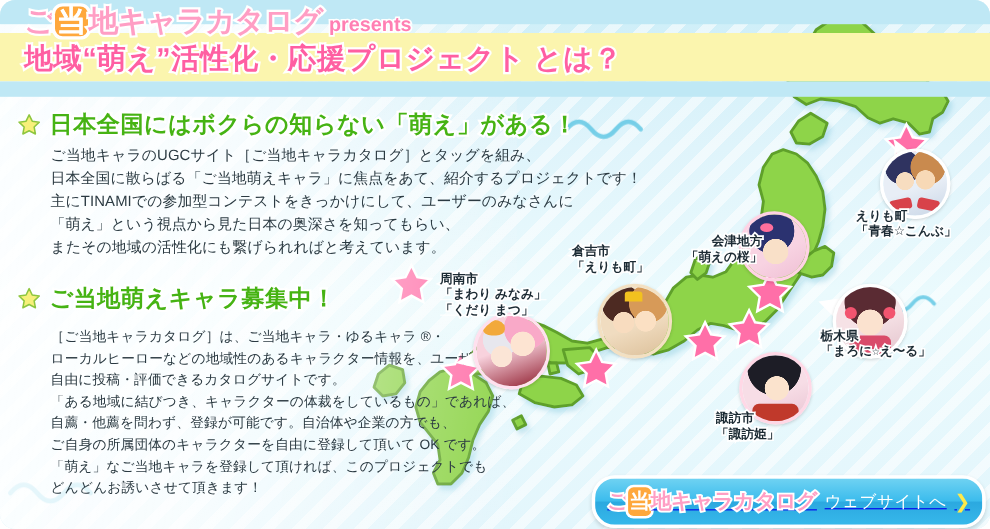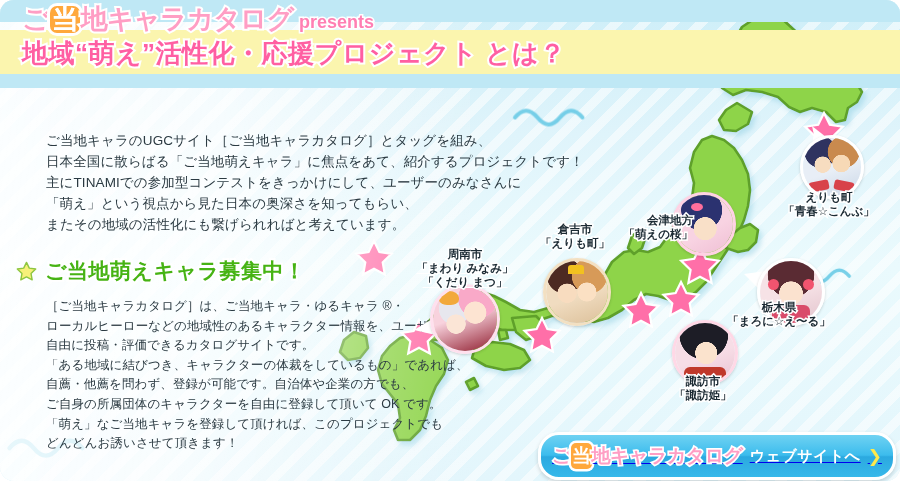--- a/index.html
+++ b/index.html
@@ -55,37 +55,37 @@
   #p1{left:22px;top:130px;font-size:13.5px;line-height:21px;letter-spacing:.1px;}
   #p2{left:22px;top:297px;font-size:12.5px;line-height:19.6px;letter-spacing:.1px;}
 
   
   #map{position:absolute;left:0;top:0;width:900px;height:481px;pointer-events:none;}
 
   
   .bubble{position:absolute;}
   .disc{position:absolute;border-radius:50%;overflow:hidden;
         border:3px solid #ffffff;box-shadow:0 1px 3px rgba(0,0,0,.18);}
-  .bub-label{position:absolute;text-align:center;font-size:11.5px;font-weight:bold;
+  .bub-label{position:absolute;font-size:11.5px;font-weight:bold;
     color:#1b2a33;line-height:14px;white-space:pre-line;letter-spacing:0;
     -webkit-text-stroke:3px #ffffff;paint-order:stroke fill;}
 
   
   .face{position:absolute;inset:0;}
 
   
   #cta{position:absolute;left:538px;top:432px;width:352px;height:42px;border-radius:21px;
     background:linear-gradient(180deg,#6fd2f2 0%,#3cbced 48%,#2ba9e0 52%,#37b8ea 100%);
     border:3px solid #ffffff;box-shadow:0 2px 4px rgba(0,0,0,.16);
     display:flex;align-items:center;justify-content:center;gap:7px;cursor:pointer;}
   #cta .cta-logo{font-size:19px;font-weight:bold;color:#ff9ec4;letter-spacing:-.5px;
     -webkit-text-stroke:3.4px #ffffff;paint-order:stroke fill;}
   #cta .cta-logo .kanji-box{display:inline-block;background:#ffa83c;color:#fff;
     border-radius:5px;padding:0 1px;-webkit-text-stroke:0;box-shadow:0 0 0 2.4px #fff;}
-  #cta .cta-text{font-size:15px;font-weight:bold;color:#ffffff;letter-spacing:.5px;}
+  #cta .cta-text{font-size:15px;font-weight:normal;color:#ffffff;letter-spacing:.5px;}
   #cta .cta-arrow{font-size:17px;font-weight:bold;color:#ffe94a;line-height:1;}
 </style>
 </head>
 <body>
 
 <div id="panel">
 
   <div class="stripes"></div>
 
   <svg id="map" viewBox="0 0 900 481" aria-hidden="true">
@@ -160,20 +160,26 @@
   <div class="band-blue2"></div>
 
   <div id="header">
     <div class="logo">
       <span class="logo-word"><span>ご</span><span class="kanji-box">当</span><span>地キャラカタログ</span></span>
       <span class="logo-presents">presents</span>
     </div>
     <div class="headline">地域“萌え”活性化・応援プロジェクト  とは？</div>
   </div>
 
+  <div class="sec-head" id="sec1">
+    <svg class="star" viewBox="0 0 24 24">
+      <path d="M12,1.6 l3.2,6.6 7.3,1 -5.3,5.1 1.3,7.2 -6.5,-3.4 -6.5,3.4 1.3,-7.2 -5.3,-5.1 7.3,-1 Z" fill="#f7f07a" stroke="#8ec63f" stroke-width="1.6" stroke-linejoin="round"></path>
+    </svg>
+    <span class="txt">日本全国にはボクらの知らない「萌え」がある！</span>
+  </div>
   <div class="body-copy" id="p1">ご当地キャラのUGCサイト［ご当地キャラカタログ］とタッグを組み、
 日本全国に散らばる「ご当地萌えキャラ」に焦点をあて、紹介するプロジェクトです！
 主にTINAMIでの参加型コンテストをきっかけにして、ユーザーのみなさんに
 「萌え」という視点から見た日本の奥深さを知ってもらい、
 またその地域の活性化にも繋げられればと考えています。</div>
 
   <div class="sec-head" id="sec2">
     <svg class="star" viewBox="0 0 24 24">
       <path d="M12,1.6 l3.2,6.6 7.3,1 -5.3,5.1 1.3,7.2 -6.5,-3.4 -6.5,3.4 1.3,-7.2 -5.3,-5.1 7.3,-1 Z" fill="#f7f07a" stroke="#8ec63f" stroke-width="1.6" stroke-linejoin="round"></path>
     </svg>
@@ -224,21 +230,21 @@
     </svg>
     <div class="disc" style="left:757px;top:258px;width:62px;height:62px;">
       <div class="face" style="background:
            radial-gradient(circle at 50% 52%,#fbe2cf 0 26%,rgba(0,0,0,0) 27%),
            radial-gradient(circle at 50% 22%,#5a2b33 0 40%,rgba(0,0,0,0) 41%),
            linear-gradient(160deg,#f6e2e6 0 50%,#e3c4cd 100%);"></div>
       <div style="position:absolute;left:8px;top:18px;width:11px;height:11px;background:#f2546f;border-radius:50%;"></div>
       <div style="position:absolute;right:8px;top:18px;width:11px;height:11px;background:#f2546f;border-radius:50%;"></div>
       <div style="position:absolute;left:12px;bottom:0;width:38px;height:18px;background:#d94b6a;border-radius:6px 6px 0 0;"></div>
     </div>
-    <div class="bub-label" style="left:704px;top:300px;width:150px;">栃木県
+    <div class="bub-label" style="left:746px;top:300px;width:150px;font-family:Liberation Mono, monospace;">栃木県
 「まろに☆え〜る」</div>
   </div>
 
   <div class="bubble">
     <div class="disc" style="left:672px;top:320px;width:60px;height:60px;border-color:#ffd8e6;">
       <div class="face" style="background:
            radial-gradient(circle at 52% 50%,#fbe3cd 0 25%,rgba(0,0,0,0) 26%),
            radial-gradient(circle at 48% 20%,#1d1d26 0 42%,rgba(0,0,0,0) 43%),
            linear-gradient(160deg,#f7dde6 0 55%,#e9c3d2 100%);"></div>
       <div style="position:absolute;left:9px;bottom:0;width:42px;height:16px;background:#c0392b;border-radius:6px 6px 0 0;"></div>

